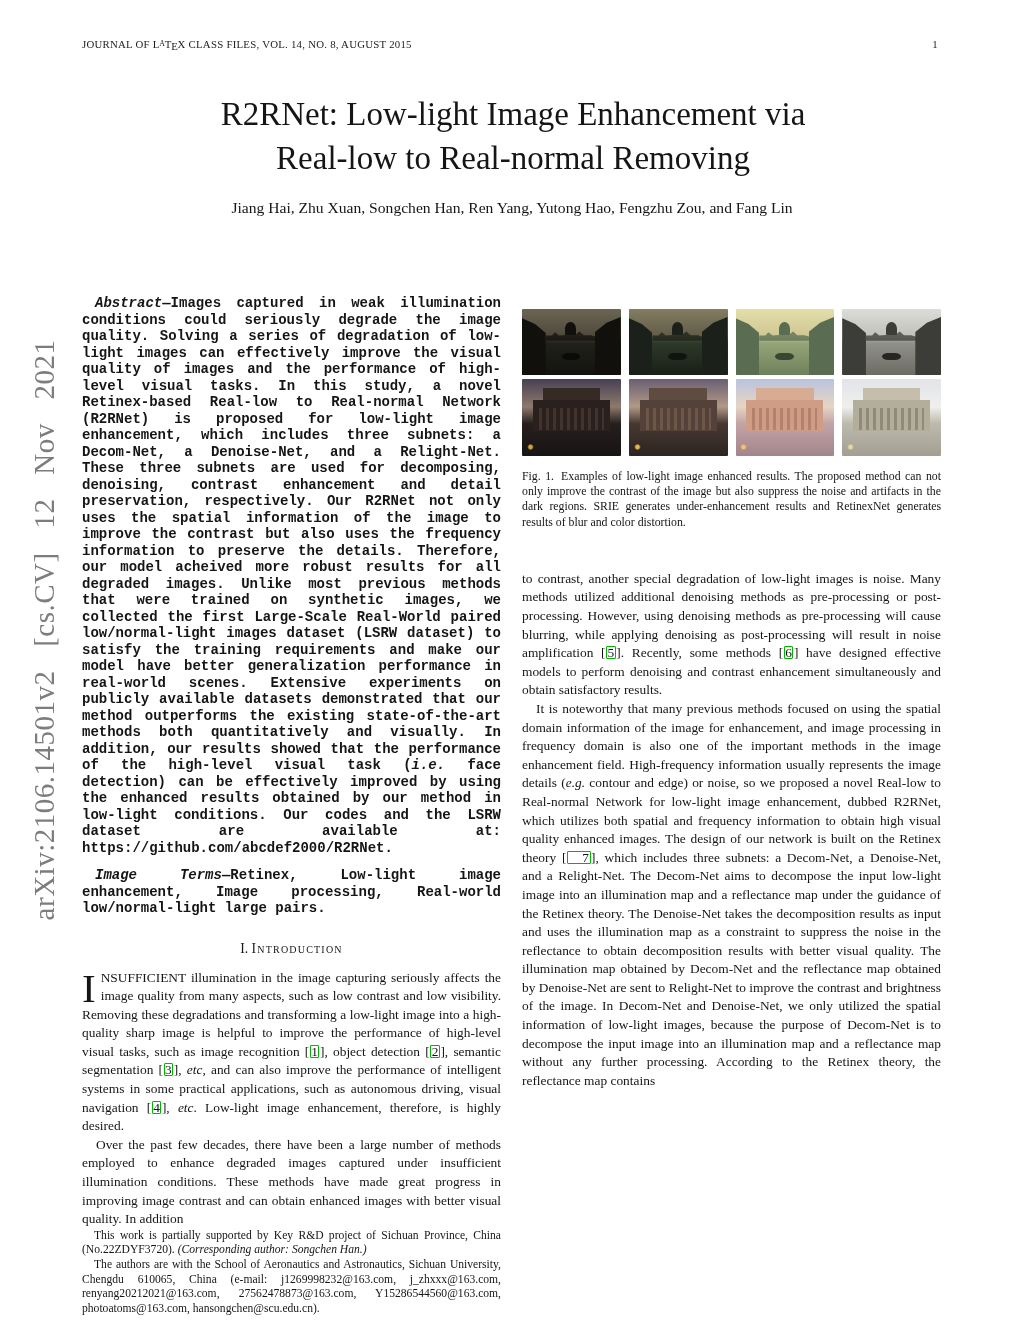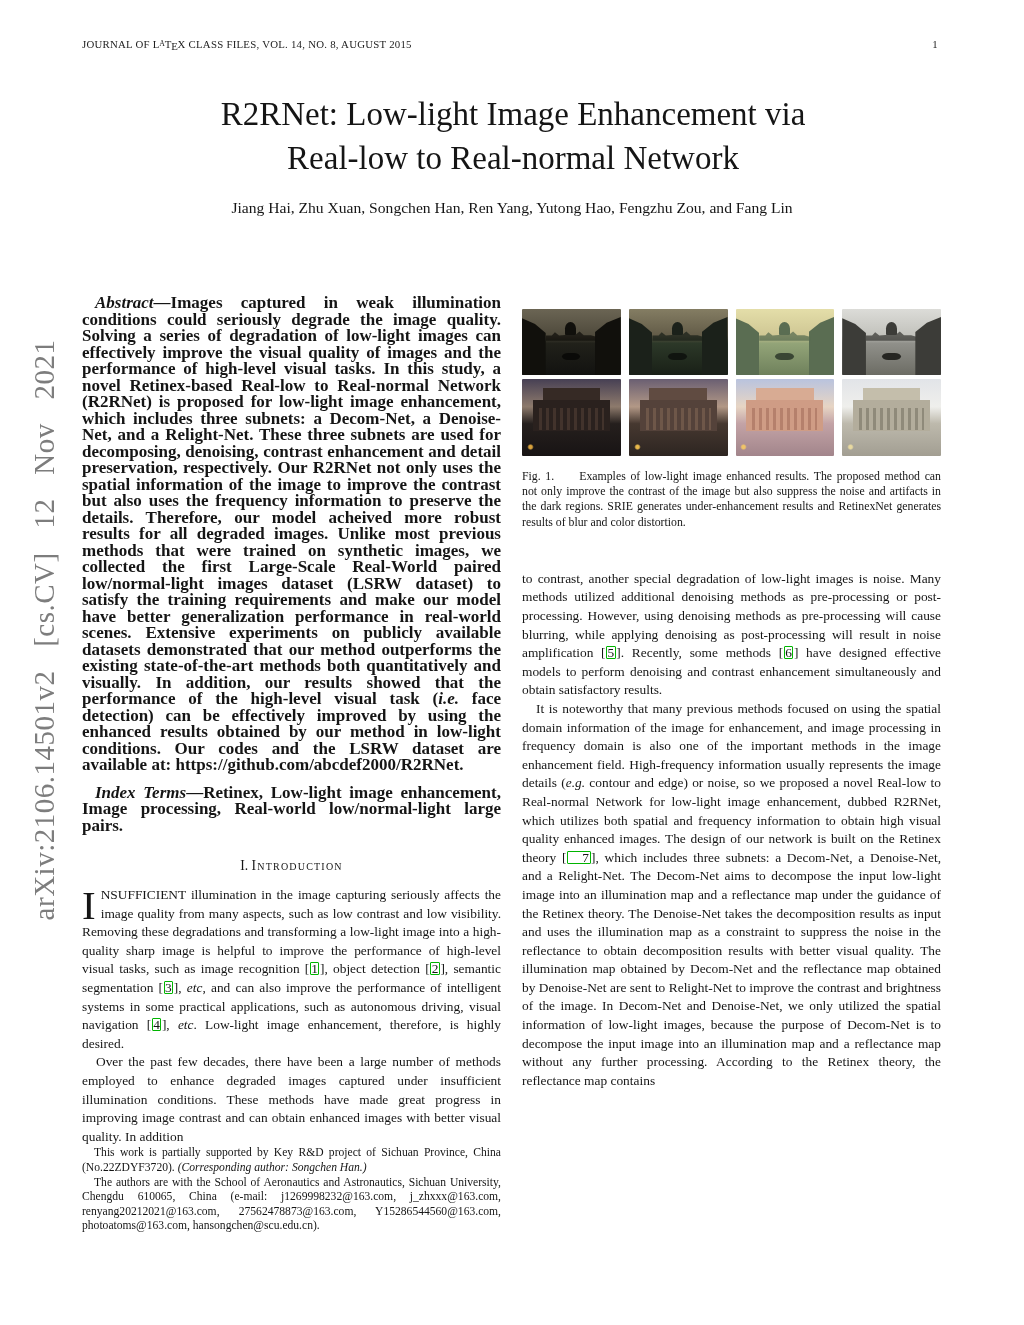--- a/index.html
+++ b/index.html
@@ -34,22 +34,22 @@
   .authors{
     position:absolute;top:199px;left:0;width:100%;
     text-align:center;font-size:15.6px;font-family:Liberation Serif, serif;
   }
   
   .col{position:absolute;top:295px;width:419px;}
   .col.left{left:82px;}
   .col.right{left:522px;}
   p{margin:0;}
   .abstract{
-    font-weight:bold;font-size:17px;line-height:16.5px;
-    text-align:justify;text-indent:13px;
+    font-weight:bold;font-size:14px;line-height:16.5px;
+    text-align:justify;text-indent:13px;font-family:Liberation Mono, monospace;
   }
   .abstract.indexterms{margin-top:11px;}
   .abs-lead{font-style:italic;}
   .it{font-style:italic;}
   .sec{
     margin:24px 0 12px 0;text-align:center;font-weight:normal;
     font-size:13.6px;
   }
   .sec .sc{font-variant:small-caps;letter-spacing:1.2px;margin-left:0;}
   .body{
@@ -101,45 +101,45 @@
   .arch .base{left:11%;top:27%;width:78%;height:40%;background:var(--bld);}
   .arch .cols{left:17%;top:38%;width:66%;height:28%;
     background:repeating-linear-gradient(90deg,var(--colm) 0 3px,transparent 3px 7px);}
   .arch .lamp{left:5%;bottom:8%;width:7px;height:6px;border-radius:50%;
     background:radial-gradient(circle,var(--lamp) 0 35%,transparent 72%);}
   .fig-labels{display:flex;margin-top:4px;}
   .fig-labels span{flex:1;text-align:center;font-size:13.2px;}
   .fig-caption{
     margin-top:13px;font-size:11.8px;line-height:15.2px;text-align:justify;
   }
-  .fig-caption .cap-label{margin-right:25px;}
+  .fig-caption .cap-label{margin-right:7px;}
   .col.right .body.first-after-fig{margin-top:40px;}
 </style>
 </head>
 <body>
 
 <div class="page">
 
   <div class="arxiv-strip">arXiv:2106.14501v2 [cs.CV] 12 Nov 2021</div>
 
   <div class="header">
     <span class="journal"><span>JOURNAL OF L</span><span class="lat-a">A</span><span>T</span><span class="lat-e">E</span><span>X CLASS FILES, VOL. 14, NO. 8, AUGUST 2015</span></span>
     <span class="pageno">1</span>
   </div>
 
   <h1 class="title">
     <span>R2RNet: Low-light Image Enhancement via</span>
-    <span>Real-low to Real-normal Network</span>
+    <span>Real-low to Real-normal Removing</span>
   </h1>
 
   <div class="authors">Jiang Hai, Zhu Xuan, Songchen Han, Ren Yang, Yutong Hao, Fengzhu Zou, and Fang Lin</div>
 
   <div class="col left">
     <p class="abstract"><span class="abs-lead">Abstract</span><span>—Images captured in weak illumination conditions could seriously degrade the image quality. Solving a series of degradation of low-light images can effectively improve the visual quality of images and the performance of high-level visual tasks. In this study, a novel Retinex-based Real-low to Real-normal Network (R2RNet) is proposed for low-light image enhancement, which includes three subnets: a Decom-Net, a Denoise-Net, and a Relight-Net. These three subnets are used for decomposing, denoising, contrast enhancement and detail preservation, respectively. Our R2RNet not only uses the spatial information of the image to improve the contrast but also uses the frequency information to preserve the details. Therefore, our model acheived more robust results for all degraded images. Unlike most previous methods that were trained on synthetic images, we collected the first Large-Scale Real-World paired low/normal-light images dataset (LSRW dataset) to satisfy the training requirements and make our model have better generalization performance in real-world scenes. Extensive experiments on publicly available datasets demonstrated that our method outperforms the existing state-of-the-art methods both quantitatively and visually. In addition, our results showed that the performance of the high-level visual task (</span><span class="it">i.e.</span><span> face detection) can be effectively improved by using the enhanced results obtained by our method in low-light conditions. Our codes and the LSRW dataset are available at: https://github.com/abcdef2000/R2RNet.</span></p>
-    <p class="abstract indexterms"><span class="abs-lead">Index Terms</span><span>—Retinex, Low-light image enhancement, Image processing, Real-world low/normal-light large pairs.</span></p>
+    <p class="abstract indexterms"><span class="abs-lead">Image Terms</span><span>—Retinex, Low-light image enhancement, Image processing, Real-world low/normal-light large pairs.</span></p>
 
     <h2 class="sec">
       <span>I.</span>
       <span class="sc">Introduction</span>
     </h2>
 
     <p class="body nofirst"><span class="dropcap">I</span><span>NSUFFICIENT illumination in the image capturing seriously affects the image quality from many aspects, such as low contrast and low visibility. Removing these degradations and transforming a low-light image into a high-quality sharp image is helpful to improve the performance of high-level visual tasks, such as image recognition [</span><span class="cite">1</span><span>], object detection [</span><span class="cite">2</span><span>], semantic segmentation [</span><span class="cite">3</span><span>], </span><span class="it">etc</span><span>, and can also improve the performance of intelligent systems in some practical applications, such as autonomous driving, visual navigation [</span><span class="cite">4</span><span>], </span><span class="it">etc</span><span>. Low-light image enhancement, therefore, is highly desired.</span></p>
     <p class="body"><span>Over the past few decades, there have been a large number of methods employed to enhance degraded images captured under insufficient illumination conditions. These methods have made great progress in improving image contrast and can obtain enhanced images with better visual quality. In addition</span></p>
 
     <div class="footnote">

